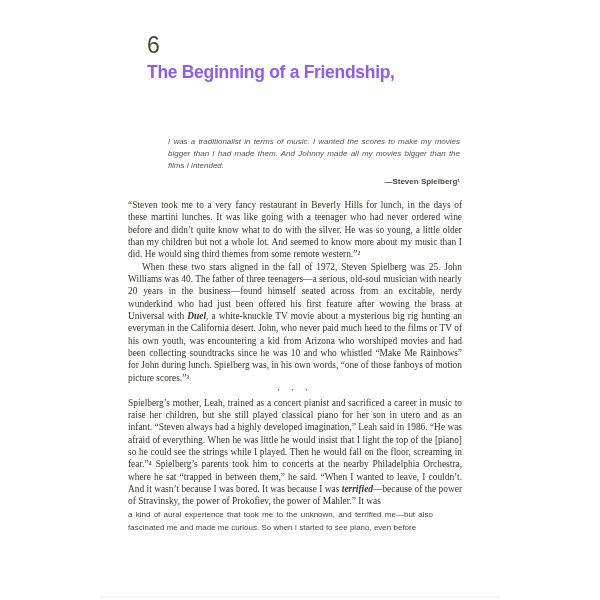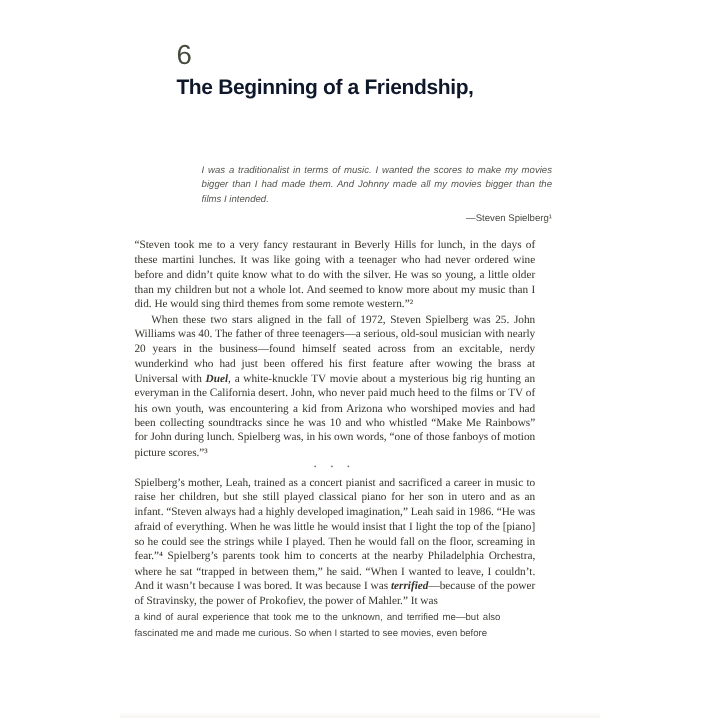--- a/index.html
+++ b/index.html
@@ -27,43 +27,43 @@
     color: #454a3b;
   }
   .chapter-title {
     position: absolute;
     left: 147px; top: 59px;
     font-family: "Liberation Sans", sans-serif;
     font-weight: 700;
     font-size: 17.5px;
     line-height: 26px;
     letter-spacing: -0.3px;
-    color: #0f172a;
+    color: #8b5cf6;
   }
   .epigraph {
     position: absolute;
     left: 168px; top: 136px;
     width: 292px;
     font-family: "Liberation Sans", sans-serif;
     font-style: italic;
     font-size: 8px;
     line-height: 12px;
     color: #56554f;
     text-align: justify;
   }
   .epigraph-attr {
     margin-top: 4px;
     text-align: right;
     font-style: normal;
-    font-weight: 400;
+    font-weight: 700;
     color: #4a4a44;
   }
   .bodytext {
     position: absolute;
-    left: 112px; top: 199px;
+    left: 128px; top: 199px;
     width: 334px;
     font-family: "Liberation Serif", serif;
     font-size: 9.4px;
     line-height: 12.35px;
     color: #37342c;
     text-align: justify;
   }
   .bodytext p { margin: 0; }
   .indent { text-indent: 14px; }
   .it { font-style: italic; font-weight: bold; }
@@ -104,19 +104,19 @@
   <div class="bodytext">
 
     <p>“Steven took me to a very fancy restaurant in Beverly Hills for lunch, in the days of these martini lunches. It was like going with a teenager who had never ordered wine before and didn’t quite know what to do with the silver. He was so young, a little older than my children but not a whole lot. And seemed to know more about my music than I did. He would sing third themes from some remote western.”²</p>
 
     <p class="indent"><span>When these two stars aligned in the fall of 1972, Steven Spielberg was 25. John Williams was 40. The father of three teenagers—a serious, old-soul musician with nearly 20 years in the business—found himself seated across from an excitable, nerdy wunderkind who had just been offered his first feature after wowing the brass at Universal with </span><span class="it">Duel</span><span>, a white-knuckle TV movie about a mysterious big rig hunting an everyman in the California desert. John, who never paid much heed to the films or TV of his own youth, was encountering a kid from Arizona who worshiped movies and had been collecting soundtracks since he was 10 and who whistled “Make Me Rainbows” for John during lunch. Spielberg was, in his own words, “one of those fanboys of motion picture scores.”³</span></p>
 
     <p class="section-break">• • •</p>
 
     <p><span>Spielberg’s mother, Leah, trained as a concert pianist and sacrificed a career in music to raise her children, but she still played classical piano for her son in utero and as an infant. “Steven always had a highly developed imagination,” Leah said in 1986. “He was afraid of everything. When he was little he would insist that I light the top of the [piano] so he could see the strings while I played. Then he would fall on the floor, screaming in fear.”⁴ Spielberg’s parents took him to concerts at the nearby Philadelphia Orchestra, where he sat “trapped in between them,” he said. “When I wanted to leave, I couldn’t. And it wasn’t because I was bored. It was because I was </span><span class="it">terrified</span><span>—because of the power of Stravinsky, the power of Prokofiev, the power of Mahler.” It was</span></p>
 
-    <p class="blockquote">a kind of aural experience that took me to the unknown, and terrified me—but also fascinated me and made me curious. So when I started to see movies, even before</p>
+    <p class="blockquote">a kind of aural experience that took me to the unknown, and terrified me—but also fascinated me and made me curious. So when I started to see piano, even before</p>
 
   </div>
 
   <div class="page-shadow"></div>
 
 </div>
 
 </body></html>

